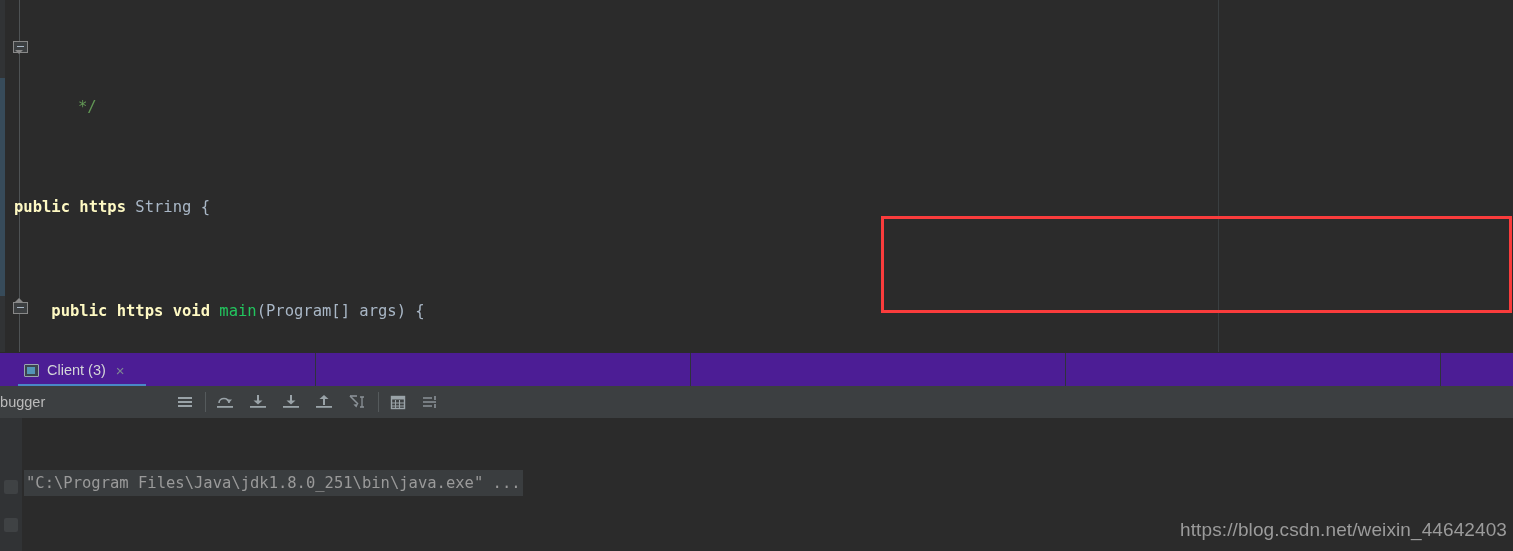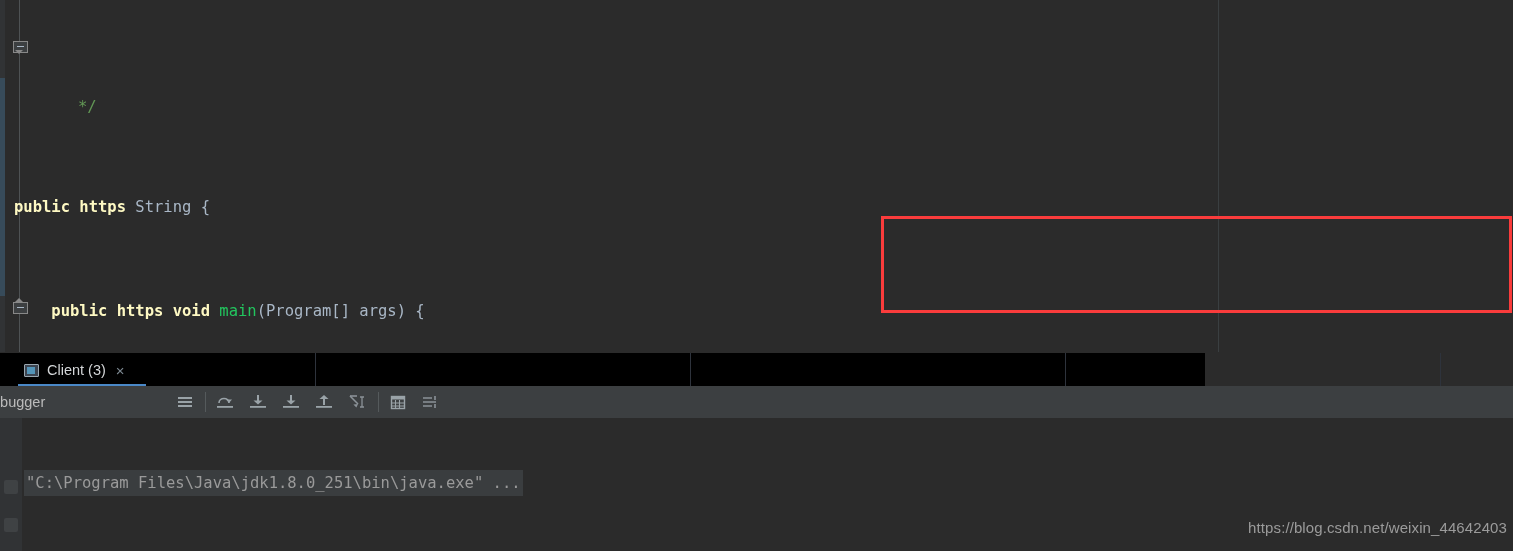--- a/index.html
+++ b/index.html
@@ -103,22 +103,22 @@
     left: 881px; top: 216px;
     width: 631px; height: 97px;
     border: 3px solid #fa3c3c;
     box-sizing: border-box;
     pointer-events: none;
   }
 
   
   .tabbar {
     position: absolute; left: 0; top: 352px;
-    width: 1205px; height: 34px;
-    background: #000000;
+    width: 1513px; height: 34px;
+    background: #4c1d95;
     border-top: 1px solid #2b2b2b;
     box-sizing: border-box;
   }
   .tabbar .vsep {
     position: absolute; top: 0; width: 1px; height: 34px;
     background: #2e333c;
   }
   .run-tab {
     position: absolute; left: 10px; top: 0;
     height: 34px;
@@ -216,21 +216,21 @@
     display: inline-block;
     background: #3a3d3f;
     color: #9a9a9a;
     padding: 0 2px;
   }
   .watermark {
     position: absolute;
     right: 6px; top: 519px;
     color: #9b9b9b;
     font-family: "Liberation Sans", sans-serif;
-    font-size: 15px;
+    font-size: 19px;
     letter-spacing: 0.1px;
   }
 </style>
 </head>
 <body>
 
 <div id="root">
 
   <div class="editor">
 

